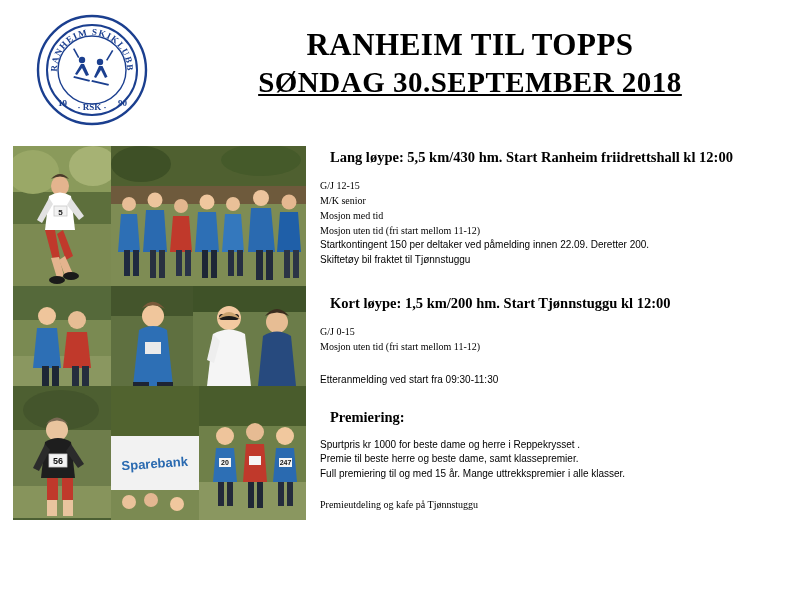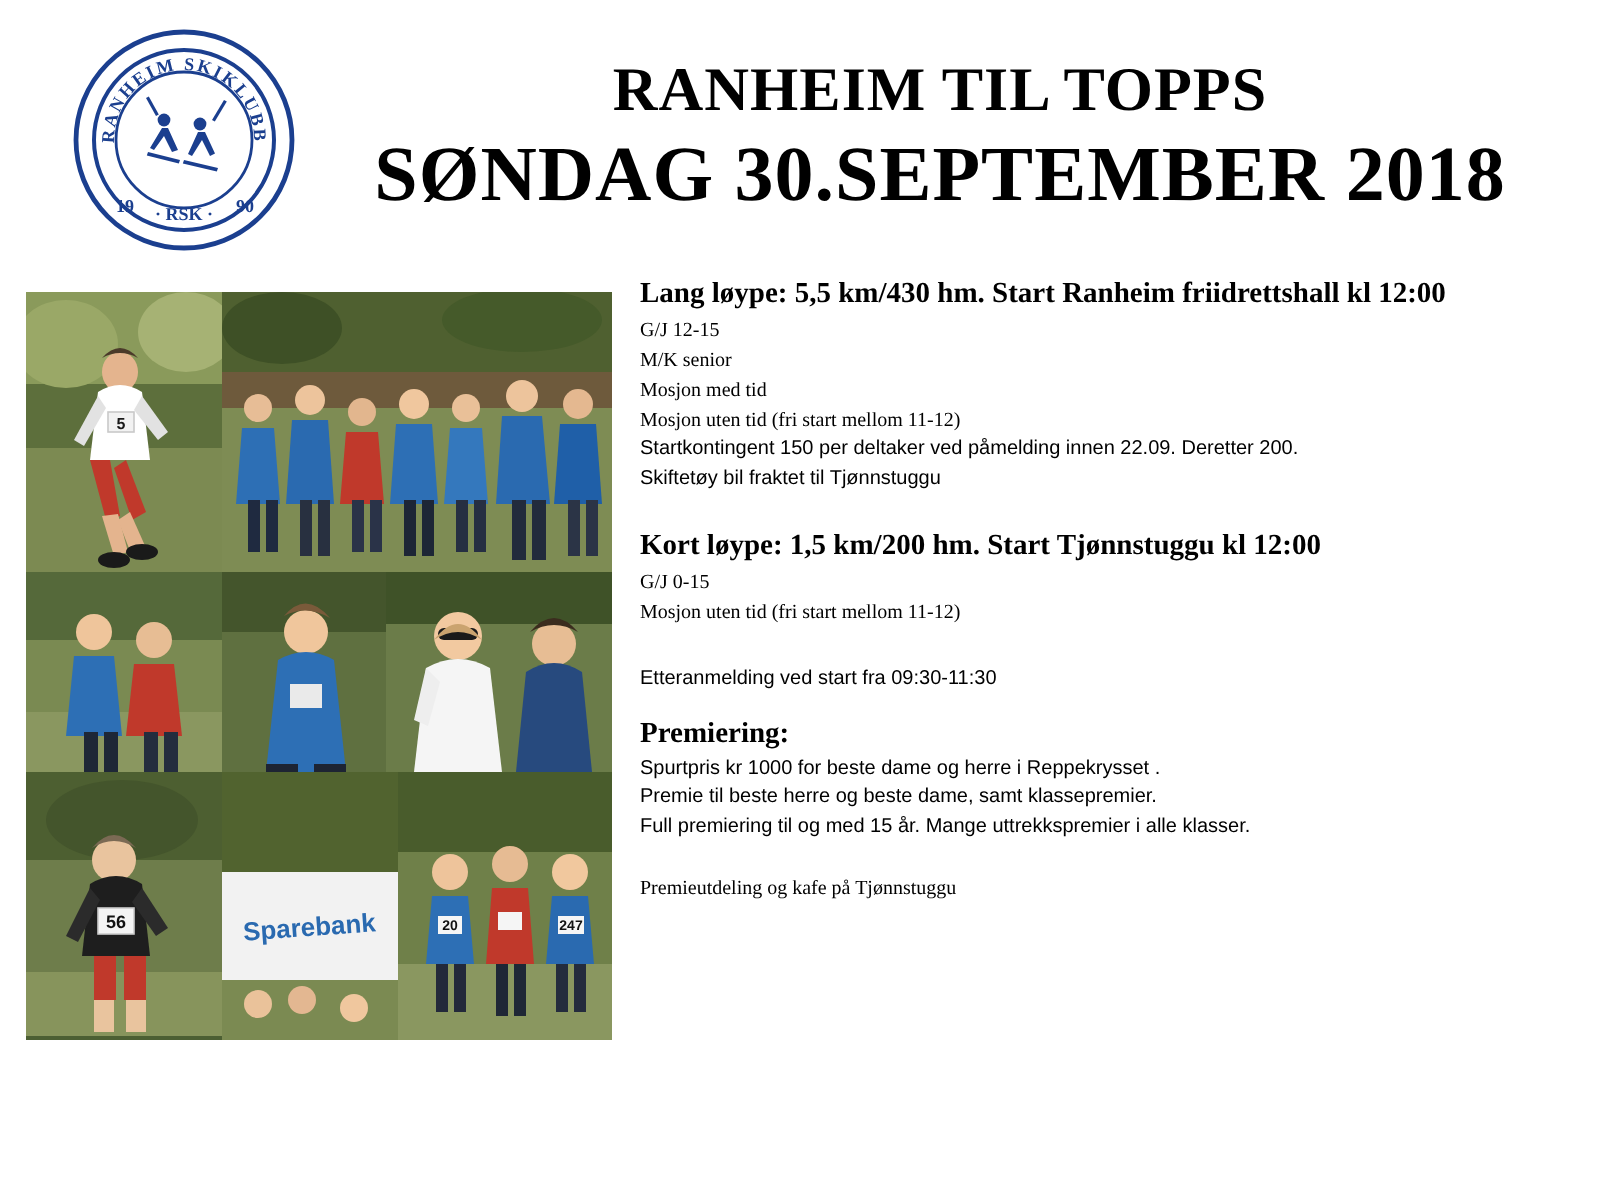--- a/index.html
+++ b/index.html
@@ -44,24 +44,25 @@
     font-family: "Liberation Serif", serif;
     font-weight: bold;
     font-size: 31px;
     letter-spacing: 0.5px;
     line-height: 1.22;
     white-space: nowrap;
   }
   .title-line2 {
     font-family: "Liberation Serif", serif;
     font-weight: bold;
-    font-size: 39px;
+    font-size: 29px;
     letter-spacing: 0.5px;
     line-height: 1.25;
     white-space: nowrap;
+    text-decoration: underline;
   }
 
   
   .collage {
     position: absolute;
     left: 13px;
     top: 146px;
     width: 293px;
     height: 374px;
     overflow: hidden;
@@ -78,21 +79,21 @@
     position: absolute;
     left: 320px;
     top: 137px;
     width: 470px;
   }
   .hd {
     font-family: "Liberation Serif", serif;
     font-weight: bold;
     font-size: 14.5px;
     line-height: 1.45;
-    margin: 0;
+    margin: 10px;
   }
   .ln {
     font-family: "Liberation Serif", serif;
     font-size: 10px;
     line-height: 1.5;
     margin: 0;
   }
   .sm {
     font-family: Liberation Sans, sans-serif;
     font-size: 10px;

